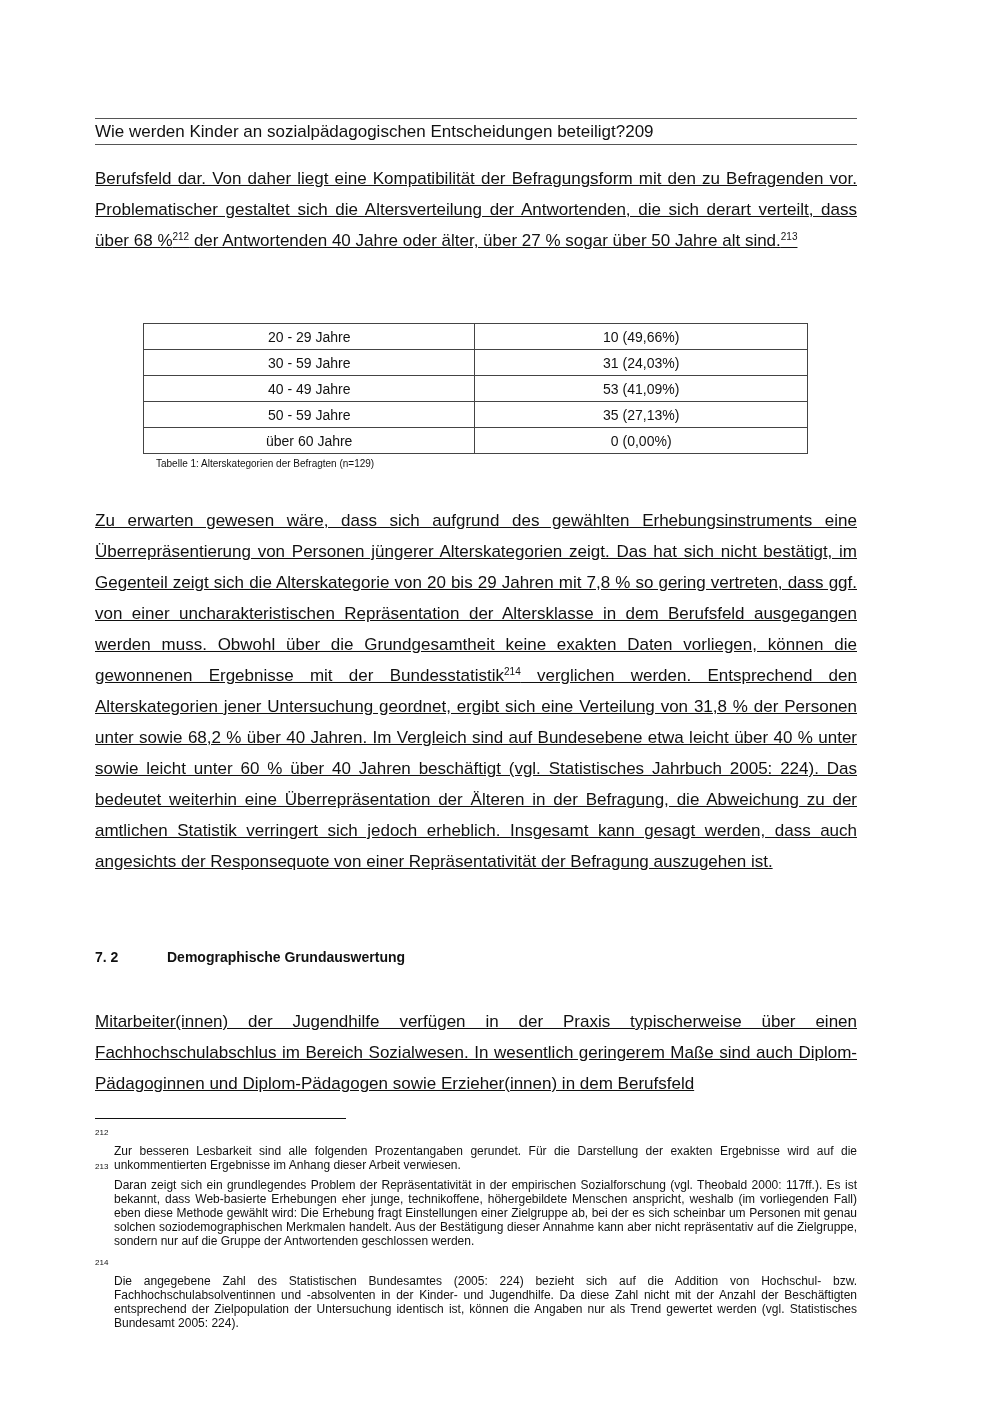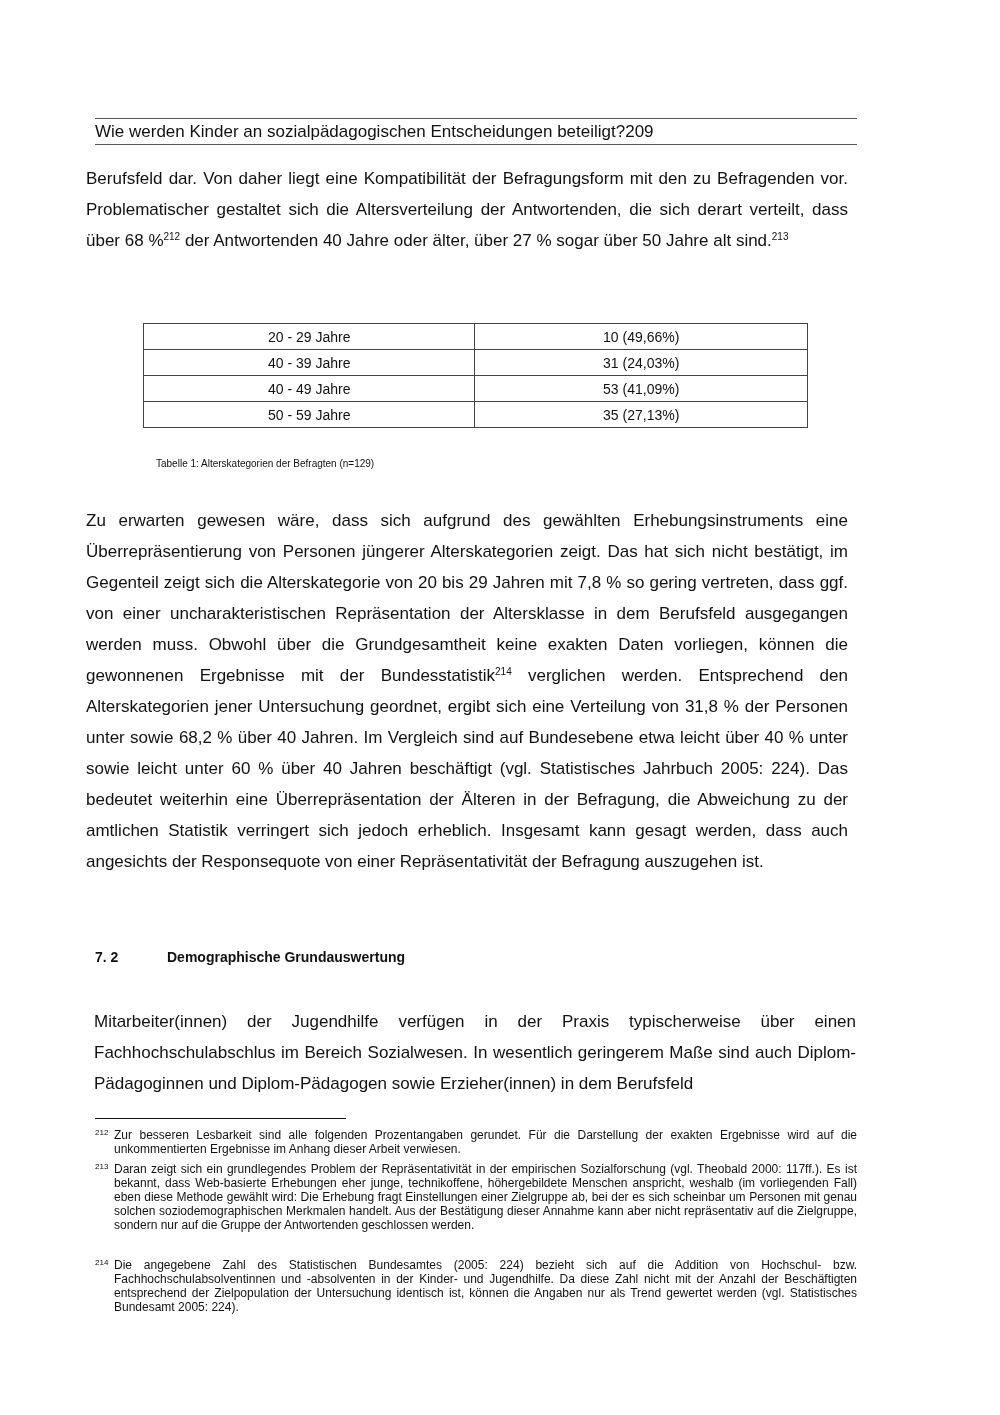--- a/index.html
+++ b/index.html
@@ -2,35 +2,35 @@
 <html><head>
 <meta charset="utf-8">
 <style>
   html, body { margin: 0; padding: 0; background: #ffffff; }
   body { width: 1000px; height: 1415px; position: relative; overflow: hidden;
          font-family: "Liberation Sans", sans-serif; color: #111; }
   .header-rule-top { position: absolute; left: 95px; width: 762px; top: 118px; border-top: 1px solid #555; }
   .running-header { position: absolute; left: 95px; width: 762px; top: 121px; height: 22px;
                     font-size: 17px; line-height: 22px; display: flex; justify-content: flex-start; }
   .header-rule-bottom { position: absolute; left: 95px; width: 762px; top: 144px; border-top: 1px solid #555; }
-  .para { position: absolute; left: 86px; width: 762px; font-size: 17px; line-height: 31px;
-          text-align: justify; margin: 0; }
+  .para { position: absolute; left: 95px; width: 762px; font-size: 17px; line-height: 31px;
+          text-align: justify; margin: 0; text-decoration: underline; }
   .para sup, .fn sup { font-size: 10px; vertical-align: 6px; line-height: 0; }
   .tbl-wrap { position: absolute; left: 143px; top: 323px; width: 580px; }
   table.age { border-collapse: collapse; width: 665px; font-size: 14px; }
   table.age td { border: 1px solid #444; height: 25px; padding: 0; text-align: center; }
   table.age td.c1 { width: 332px; }
   table.age td.c2 { width: 333px; }
   .caption { position: absolute; left: 156px; top: 455px; font-size: 10px; line-height: 18px; }
   .section { position: absolute; left: 95px; top: 946px; font-size: 14px; font-weight: bold; line-height: 22px; }
   .section .num { display: inline-block; width: 72px; }
   .fn-rule { position: absolute; left: 95px; top: 1118px; width: 251px; border-top: 1px solid #111; }
   .fn { position: absolute; left: 95px; width: 762px; font-size: 12px; line-height: 14px; text-align: justify; }
   .fn .mark { position: absolute; left: 0; top: -2px; font-size: 8px; }
-  .fn .body { margin-left: 19px; display: block; }
+  .fn .body { margin-left: 19px; display: block; margin-top: 16px; }
 </style>
 </head>
 <body>
 
 <div class="header-rule-top"></div>
 <div class="running-header">
   <span>Wie werden Kinder an sozialpädagogischen Entscheidungen beteiligt?</span>
   <span>209</span>
 </div>
 <div class="header-rule-bottom"></div>
@@ -38,43 +38,47 @@
 <p class="para" style="top:163px;"><span>Berufsfeld dar. Von daher liegt eine Kompatibilität der Befragungsform mit den zu Befragenden vor. Problematischer gestaltet sich die Altersverteilung der Antwortenden, die sich derart verteilt, dass über 68 %</span><sup>212</sup><span> der Antwortenden 40 Jahre oder älter, über 27 % sogar über 50 Jahre alt sind.</span><sup>213</sup></p>
 
 <div class="tbl-wrap">
   <table class="age">
     <tbody>
       <tr>
         <td class="c1">20 - 29 Jahre</td>
         <td class="c2">10  (49,66%)</td>
       </tr>
       <tr>
-        <td class="c1">40 - 39 Jahre</td>
+        <td class="c1">30 - 59 Jahre</td>
         <td class="c2">31  (24,03%)</td>
       </tr>
       <tr>
         <td class="c1">40 - 49 Jahre</td>
         <td class="c2">53  (41,09%)</td>
       </tr>
       <tr>
         <td class="c1">50 - 59 Jahre</td>
         <td class="c2">35  (27,13%)</td>
+      </tr>
+      <tr>
+        <td class="c1">über 60 Jahre</td>
+        <td class="c2">0  (0,00%)</td>
       </tr>
     </tbody>
   </table>
 </div>
 <div class="caption">Tabelle 1: Alterskategorien der Befragten (n=129)</div>
 
 <p class="para" style="top:505px;"><span>Zu erwarten gewesen wäre, dass sich aufgrund des gewählten Erhebungsinstruments eine Überrepräsentierung von Personen jüngerer Alterskategorien zeigt. Das hat sich nicht bestätigt, im Gegenteil zeigt sich die Alterskategorie von 20 bis 29 Jahren mit 7,8 % so gering vertreten, dass ggf. von einer uncharakteristischen Repräsentation der Altersklasse in dem Berufsfeld ausgegangen werden muss. Obwohl über die Grundgesamtheit keine exakten Daten vorliegen, können die gewonnenen Ergebnisse mit der Bundesstatistik</span><sup>214</sup><span>  verglichen werden. Entsprechend den Alterskategorien jener Untersuchung geordnet, ergibt sich eine Verteilung von 31,8 % der Personen unter sowie 68,2 % über 40 Jahren. Im Vergleich sind auf Bundesebene etwa leicht über 40 % unter sowie leicht unter 60 % über 40 Jahren beschäftigt (vgl. Statistisches Jahrbuch 2005: 224). Das bedeutet weiterhin eine Überrepräsentation der Älteren in der Befragung, die Abweichung zu der amtlichen Statistik verringert sich jedoch erheblich. Insgesamt kann gesagt werden, dass auch angesichts der Responsequote von einer Repräsentativität der Befragung auszugehen ist.</span></p>
 
 <div class="section">
   <span class="num">7. 2</span><span>Demographische Grundauswertung</span>
 </div>
 
-<p class="para" style="top:1006px;margin-left:8px;">Mitarbeiter(innen) der Jugendhilfe verfügen in der Praxis typischerweise über einen Fachhochschulabschlus im Bereich Sozialwesen. In wesentlich geringerem Maße sind auch Diplom-Pädagoginnen und Diplom-Pädagogen sowie Erzieher(innen) in dem Berufsfeld</p>
+<p class="para" style="top:1006px;">Mitarbeiter(innen) der Jugendhilfe verfügen in der Praxis typischerweise über einen Fachhochschulabschlus im Bereich Sozialwesen. In wesentlich geringerem Maße sind auch Diplom-Pädagoginnen und Diplom-Pädagogen sowie Erzieher(innen) in dem Berufsfeld</p>
 
 <div class="fn-rule"></div>
 
 <div class="fn" style="top:1128px;">
   <span class="mark">212</span>
   <span class="body">Zur besseren Lesbarkeit sind alle folgenden Prozentangaben gerundet. Für die Darstellung der exakten Ergebnisse wird auf die unkommentierten Ergebnisse im Anhang dieser Arbeit verwiesen.</span>
 </div>
 <div class="fn" style="top:1162px;">
   <span class="mark">213</span>
   <span class="body">Daran zeigt sich ein grundlegendes Problem der Repräsentativität in der empirischen Sozialforschung (vgl. Theobald 2000: 117ff.). Es ist bekannt, dass Web-basierte Erhebungen eher junge, technikoffene, höhergebildete Menschen anspricht, weshalb (im vorliegenden Fall) eben diese Methode gewählt wird: Die Erhebung fragt Einstellungen einer Zielgruppe ab, bei der es sich scheinbar um Personen mit genau solchen soziodemographischen Merkmalen handelt. Aus der Bestätigung dieser Annahme kann aber nicht repräsentativ auf die Zielgruppe, sondern nur auf die Gruppe der Antwortenden geschlossen werden.</span>

